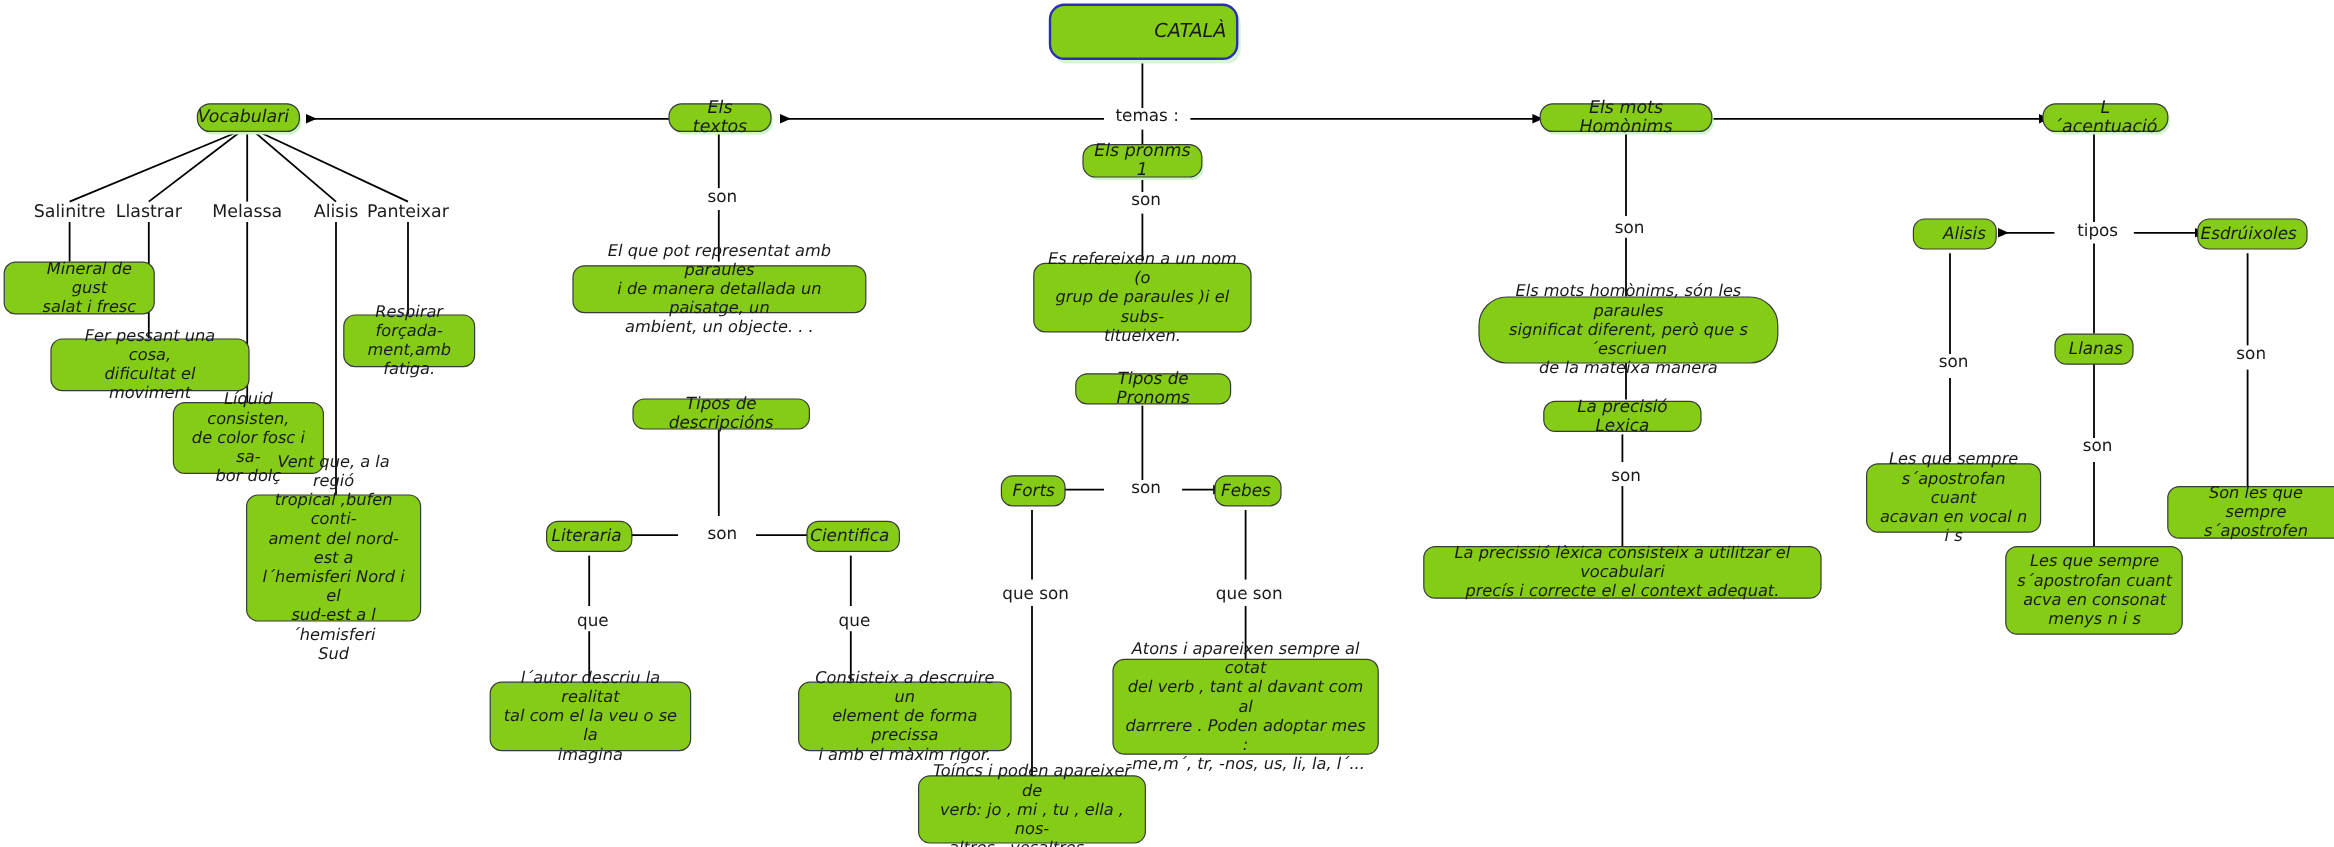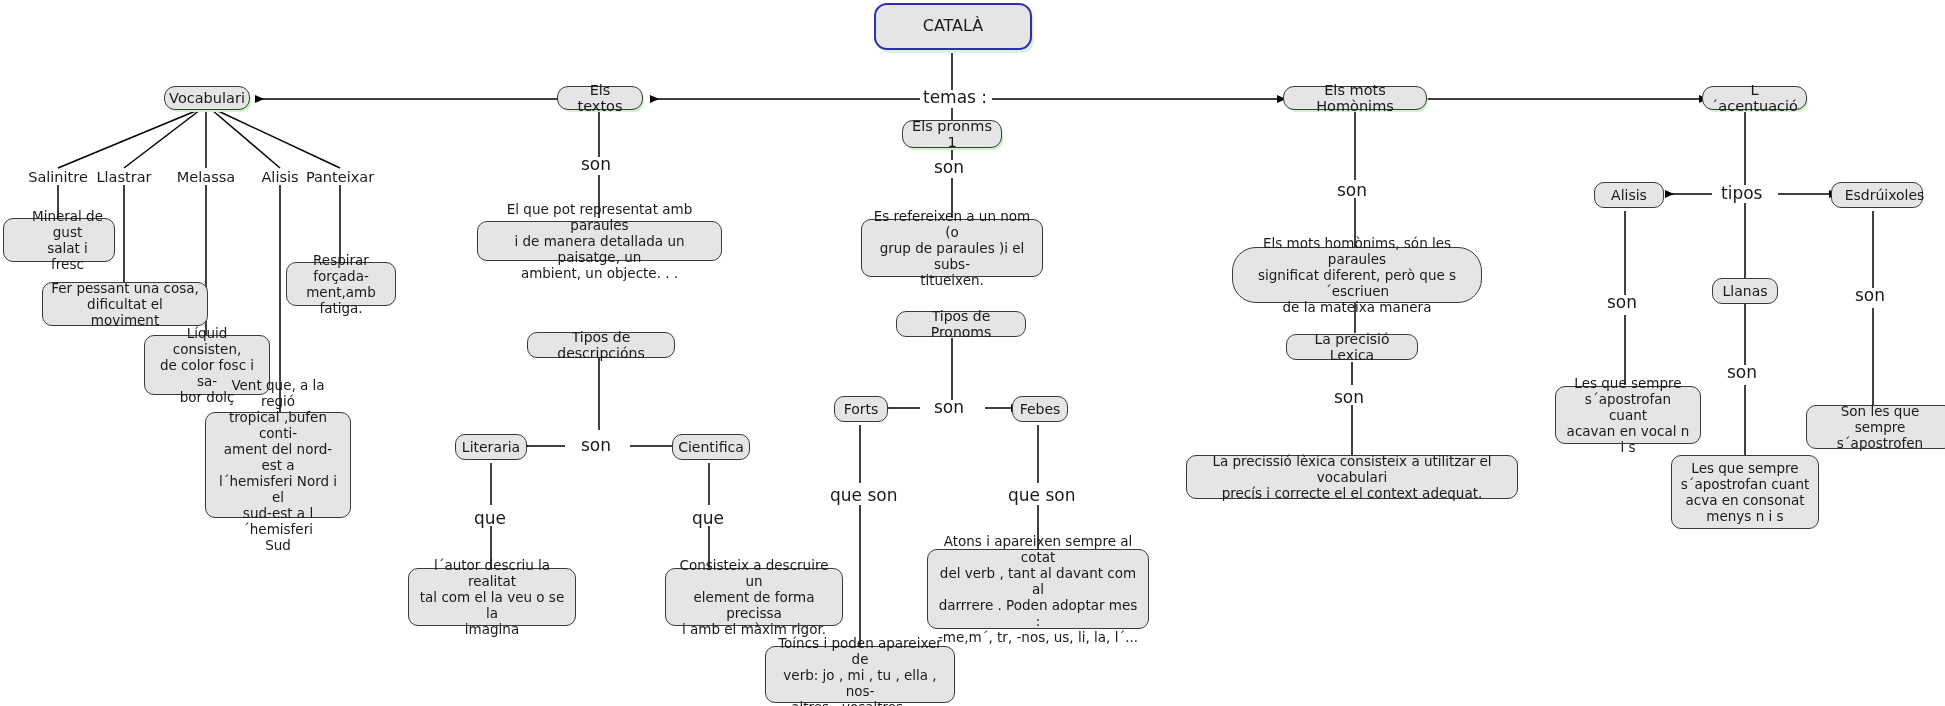--- a/index.html
+++ b/index.html
@@ -19,32 +19,33 @@
   }
   #edges {
     position: absolute;
     left: 0; top: 0;
     width: 1945px; height: 706px;
     pointer-events: none;
   }
   .node {
     position: absolute;
     box-sizing: border-box;
-    background: #e5e5e5;
+    background: #84cc16;
     border: 1.3px solid #3a3a3a;
     border-radius: 11px;
     display: flex;
     align-items: center;
-    justify-content: center;
+    justify-content: flex-end;
     text-align: center;
     font-size: 14.5px;
     line-height: 16.5px;
     padding: 3px 8px;
     white-space: pre-line;
     z-index: 3;
+    font-style: italic;
   }
   .node.root {
     border: 2px solid #2b2fb0;
     border-radius: 13px;
     font-size: 16px;
     box-shadow: 3px 4px 0 -1px #d7f5d7;
   }
   .node.topic {
     box-shadow: 2px 3px 0 -1px #ccf5cc;
   }
@@ -61,22 +62,23 @@
     position: absolute;
     font-size: 14.5px;
     line-height: 16px;
     text-align: center;
     white-space: nowrap;
     z-index: 3;
     background: transparent;
   }
   .linklabel {
     position: absolute;
-    font-size: 17px;
+    font-size: 14px;
     line-height: 15px;
+    text-align: center;
     white-space: nowrap;
     background: #ffffff;
     padding: 0 3px;
     z-index: 4;
   }
 </style>
 </head>
 <body>
 
 <div id="canvas">
@@ -178,21 +180,21 @@
   <div class="node topic" style="left:1702px; top:86px; width:105px; height:24px;">
     <span>L´acentuació</span>
   </div>
 
   <div class="plain" style="left:10px; top:169px; width:96px;">Salinitre</div>
   <div class="plain" style="left:78px; top:169px; width:92px;">Llastrar</div>
   <div class="plain" style="left:160px; top:169px; width:92px;">Melassa</div>
   <div class="plain" style="left:244px; top:169px; width:72px;">Alisis</div>
   <div class="plain" style="left:290px; top:169px; width:100px;">Panteixar</div>
 
-  <div class="node leaf" style="left:3px; top:218px; width:112px; height:44px;padding-left:25px;">Mineral de gust
+  <div class="node leaf" style="left:3px; top:218px; width:126px; height:44px;padding-left:25px;">Mineral de gust
 salat i fresc</div>
   <div class="node leaf" style="left:42px; top:282px; width:166px; height:44px;">Fer pessant una cosa,
 dificultat el moviment</div>
   <div class="node leaf" style="left:144px; top:335px; width:126px; height:60px;">Líquid consisten,
 de color fosc i sa-
 bor dolç</div>
   <div class="node leaf" style="left:205px; top:412px; width:146px; height:106px;">Vent que, a la regió
 tropical ,bufen conti-
 ament del nord-est a
 l´hemisferi Nord i el

